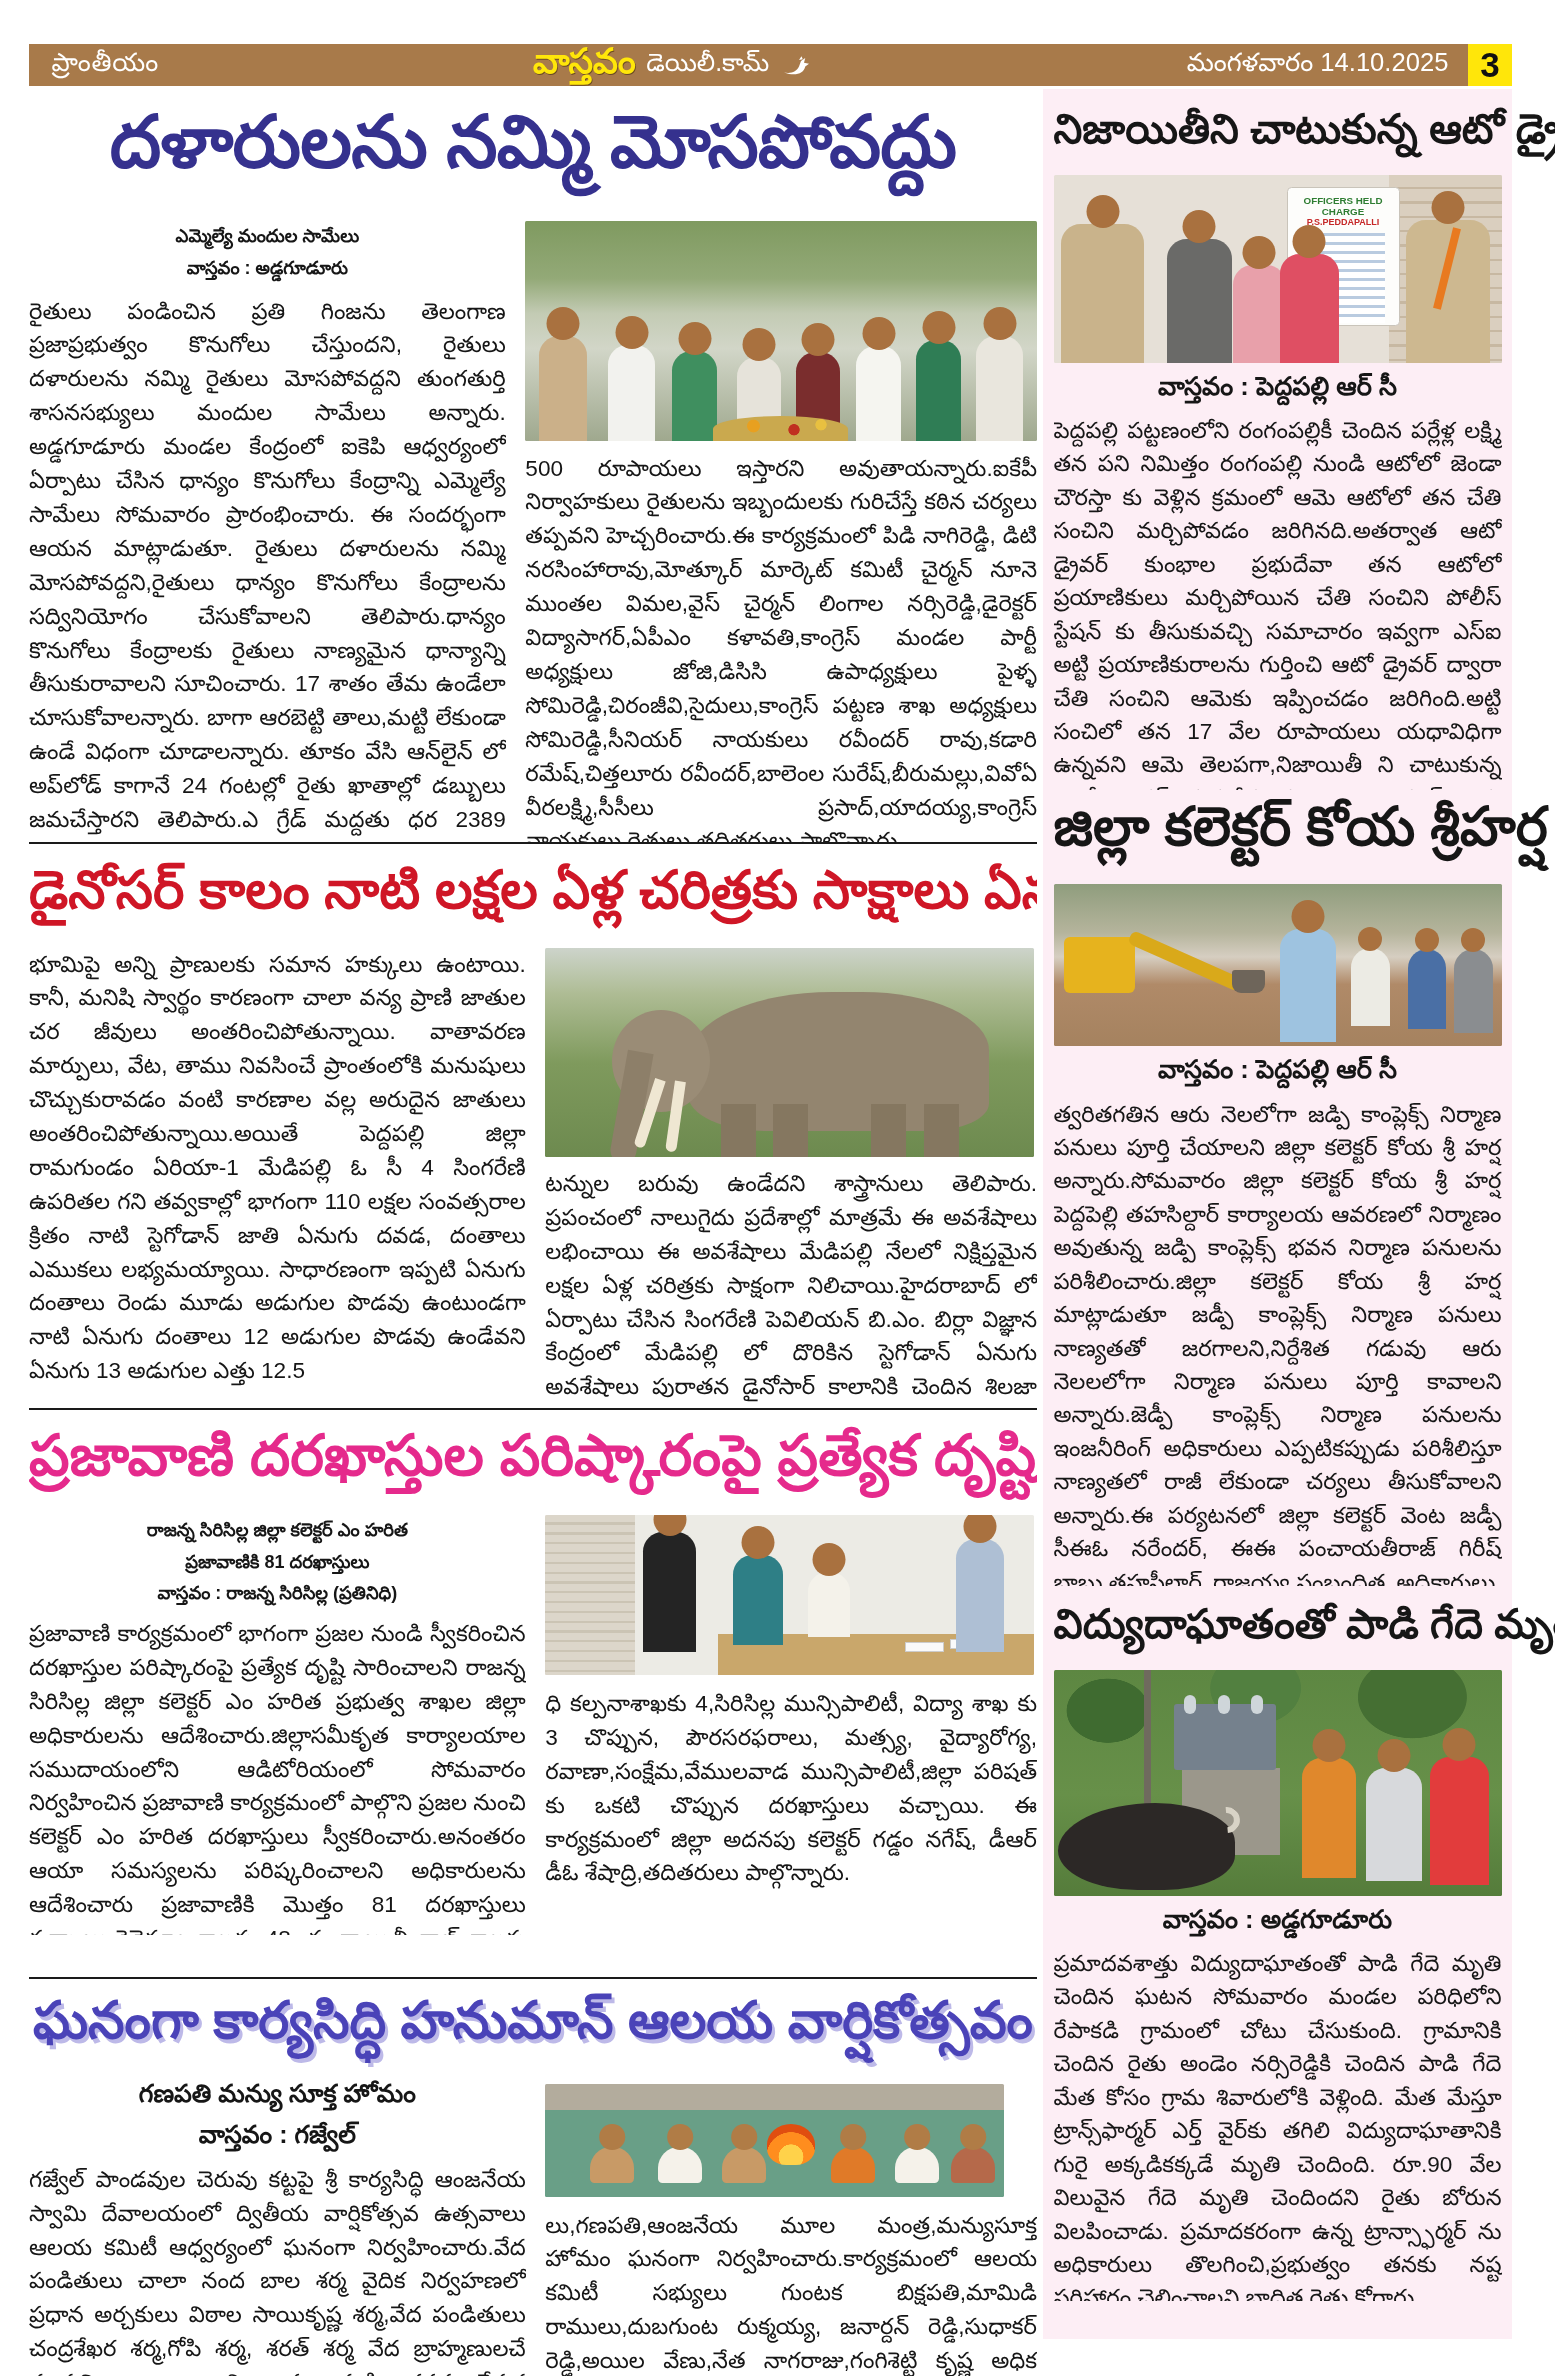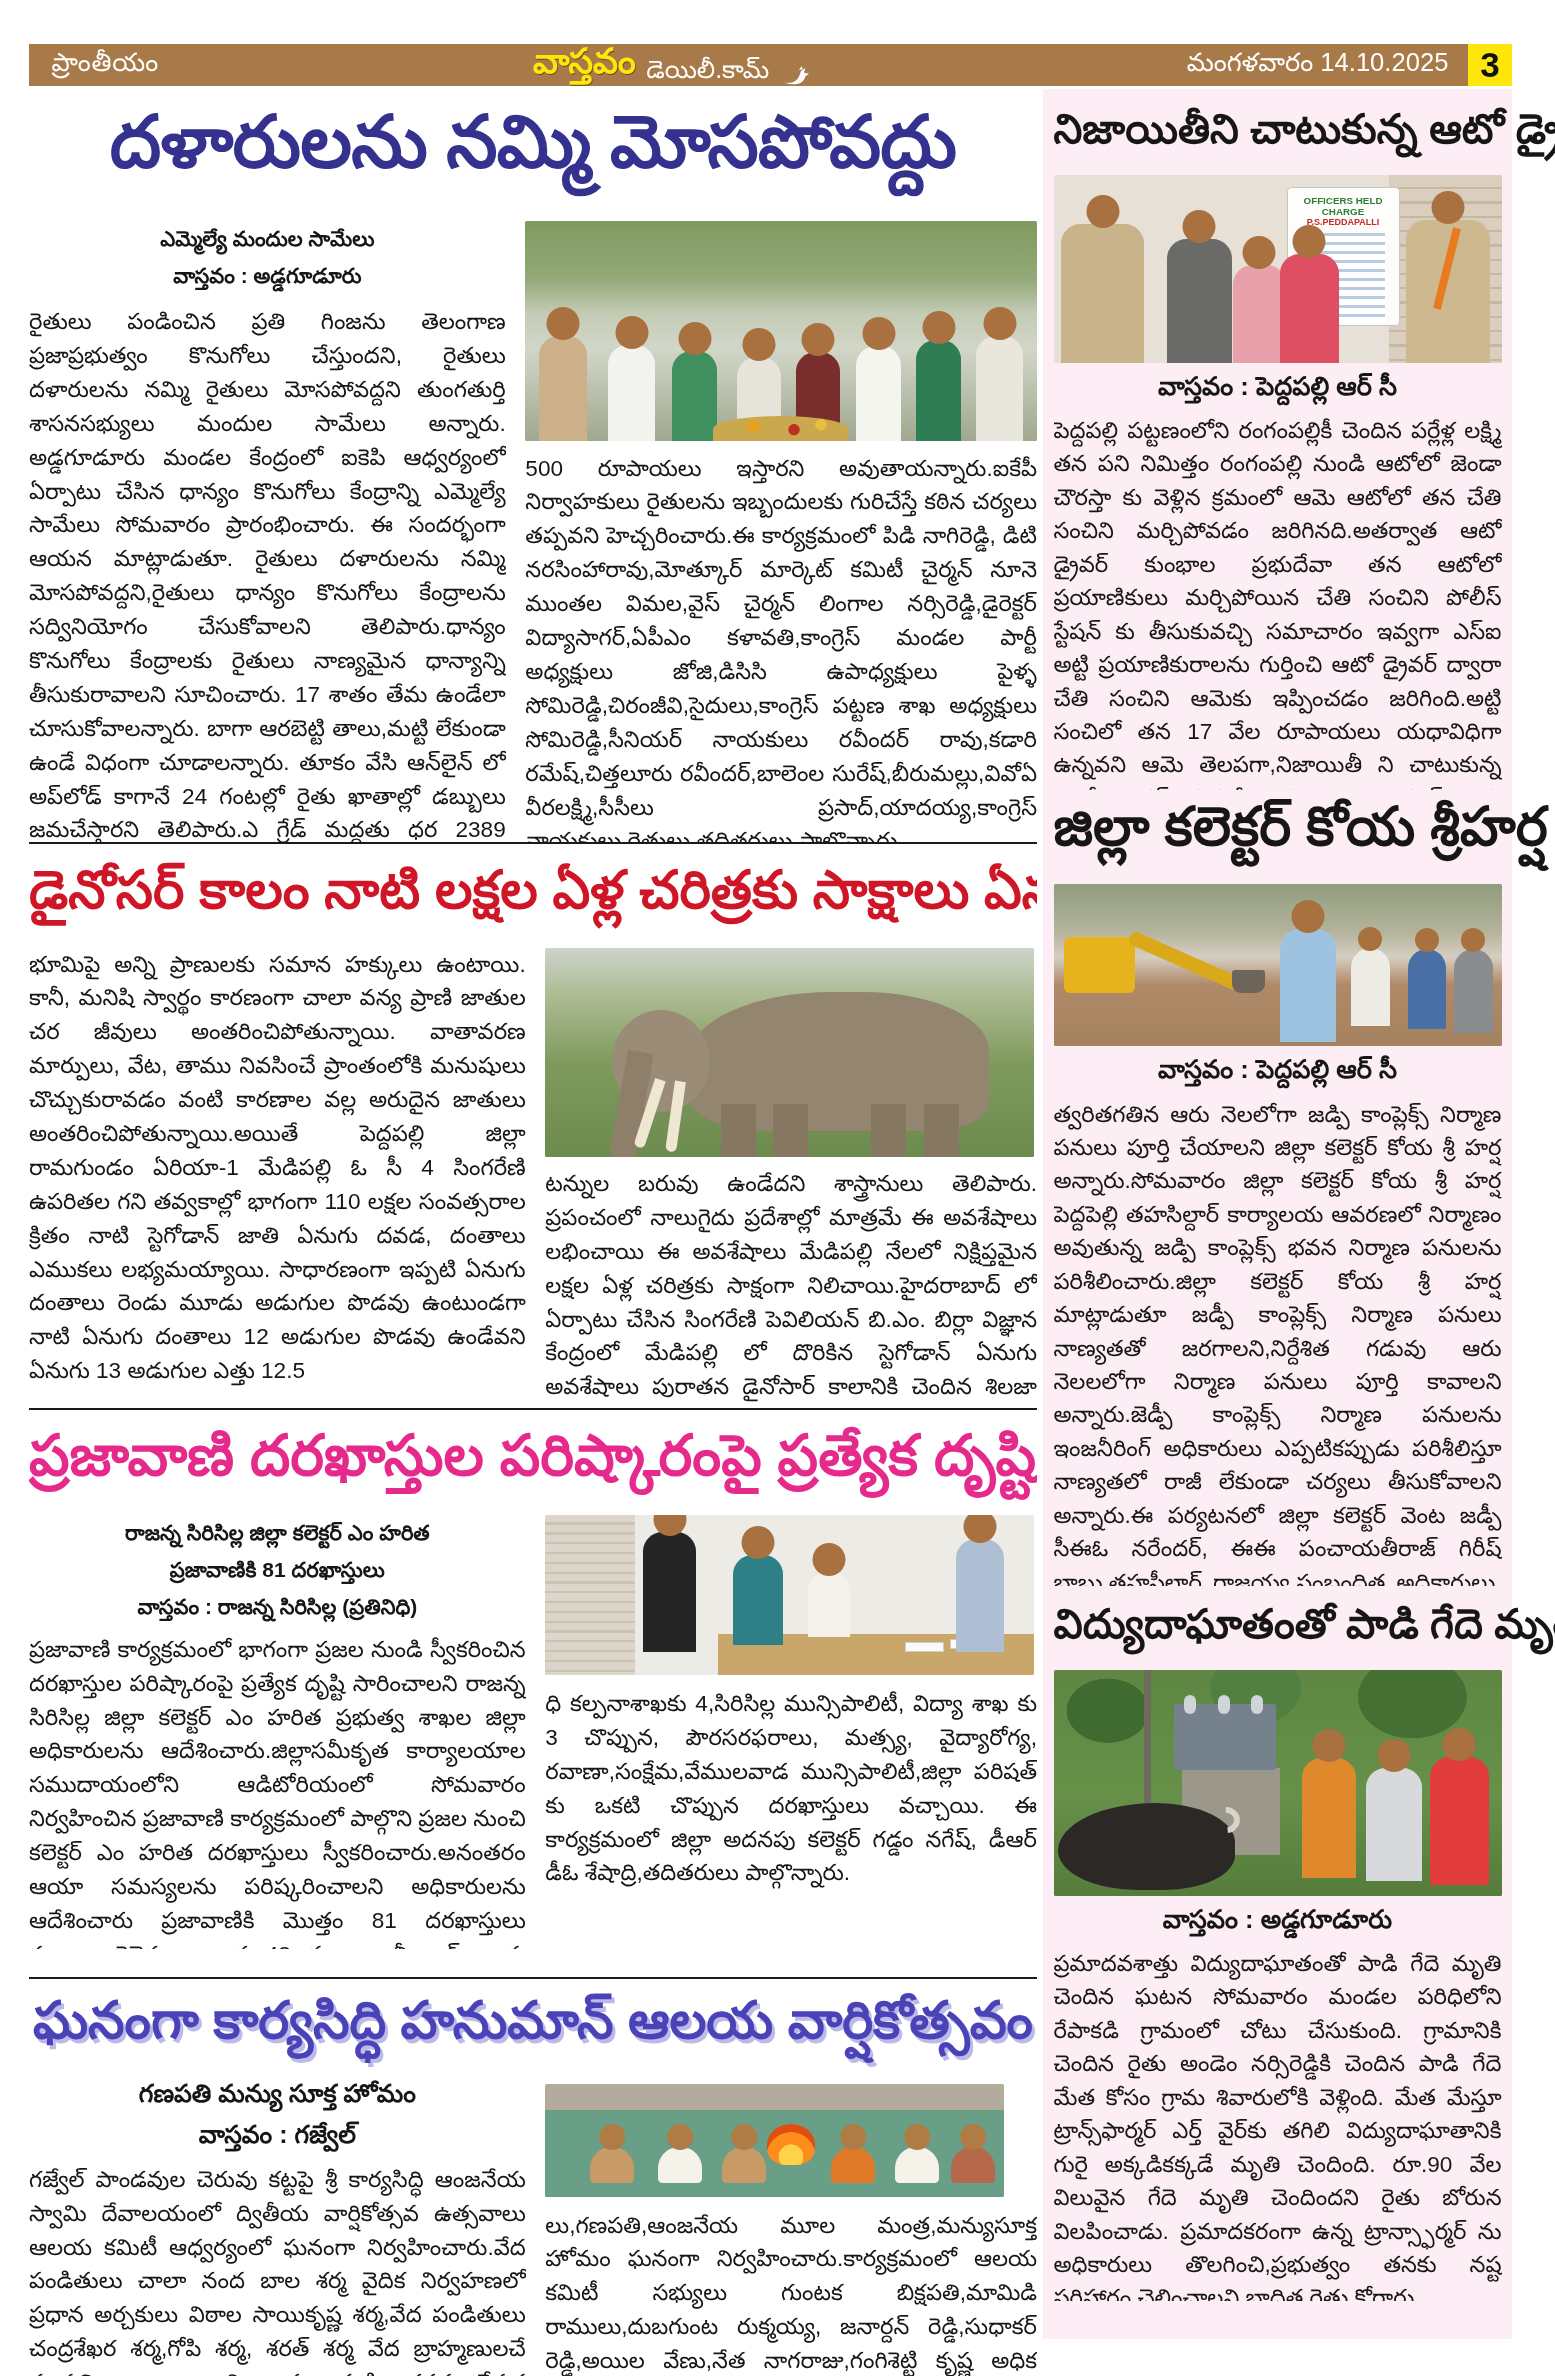--- a/index.html
+++ b/index.html
@@ -8,21 +8,21 @@
     --ink:#161616;
   }
   *{margin:0;padding:0;box-sizing:border-box}
   body{background:#888;font-family:"Liberation Sans","DejaVu Sans",sans-serif;color:var(--ink)}
   .page{position:relative;width:1555px;height:2377px;background:#fff;overflow:hidden;margin:0 auto}
 
   
   .masthead{position:absolute;left:29px;top:44px;width:1483px;height:42px;background:var(--brown);
     display:flex;align-items:center;padding:0 0 0 22.6px}
   .masthead .edition{color:#fff;font-size:25.6px;letter-spacing:0.8px}
-  .masthead .mid{flex:1;display:flex;align-items:flex-end;justify-content:center;gap:10.5px}
+  .masthead .mid{flex:1;display:flex;align-items:center;justify-content:center;gap:10.5px}
   .masthead .brand{color:var(--yellow);font-size:35px;font-weight:bold;text-shadow:0.8px 0.8px 0 #6b4a22}
   .masthead .brand-suffix{color:#fff;font-size:25px}
   .masthead .dove{width:33px;height:30px}
   .masthead .date{color:#fff;font-size:25.6px;margin-right:19.6px}
   .pagenum{width:44px;height:42px;background:var(--yellow);color:#111;display:flex;align-items:center;
     justify-content:center;font-size:35px;font-weight:bold}
 
   
   .main{position:absolute;left:29px;top:89px;width:1008px;height:2289px}
   .art{overflow:hidden}
@@ -30,21 +30,21 @@
   .row{display:flex;gap:19.6px}
   .col{overflow:hidden}
 
   .h-brokers{color:var(--navy);font-size:73px;font-weight:bold;text-align:center;white-space:nowrap;
     padding:10.5px 0 19.6px 0;letter-spacing:-0.8px}
   .h-dino{color:var(--red);font-size:53px;font-weight:bold;text-align:center;white-space:nowrap;padding:15px 0 13.5px 0}
   .h-praja{color:var(--magenta);font-size:57px;font-weight:bold;text-align:center;white-space:nowrap;padding:12px 0 12px 0}
   .h-hanuman{color:var(--blue4);font-size:52px;font-weight:bold;text-align:center;white-space:nowrap;
     padding:10.5px 0 10.5px 0;text-shadow:3px 3.8px 0 #bdb9e8}
 
-  .byline,.subhead{font-weight:bold;font-size:21px;text-align:center;line-height:1.75}
+  .byline,.subhead{font-weight:bold;font-size:18px;text-align:center;line-height:1.75}
   .body{font-size:22.6px;line-height:1.5;text-align:justify}
 
   
   .sidebar{position:absolute;left:1043px;top:89px;width:469px;height:2250px;background:var(--pinkbg);
     padding:7.5px 10.5px 0 10.5px}
   .sb-h1{font-size:41px;font-weight:bold;text-align:center;white-space:nowrap;padding:9px 0 12px 0}
   .sb-kicker{font-size:29px;font-weight:bold;text-align:center;padding-top:13.5px}
   .sb-h2{font-size:54px;font-weight:bold;text-align:center;white-space:nowrap;padding:4.5px 0 13.5px 0}
   .sb-h3{font-size:41px;font-weight:bold;text-align:center;white-space:nowrap;padding:15px 0 12px 0}
   .sb-byline{font-weight:bold;font-size:25.6px;text-align:center;padding:9px 0 7.5px 0}

